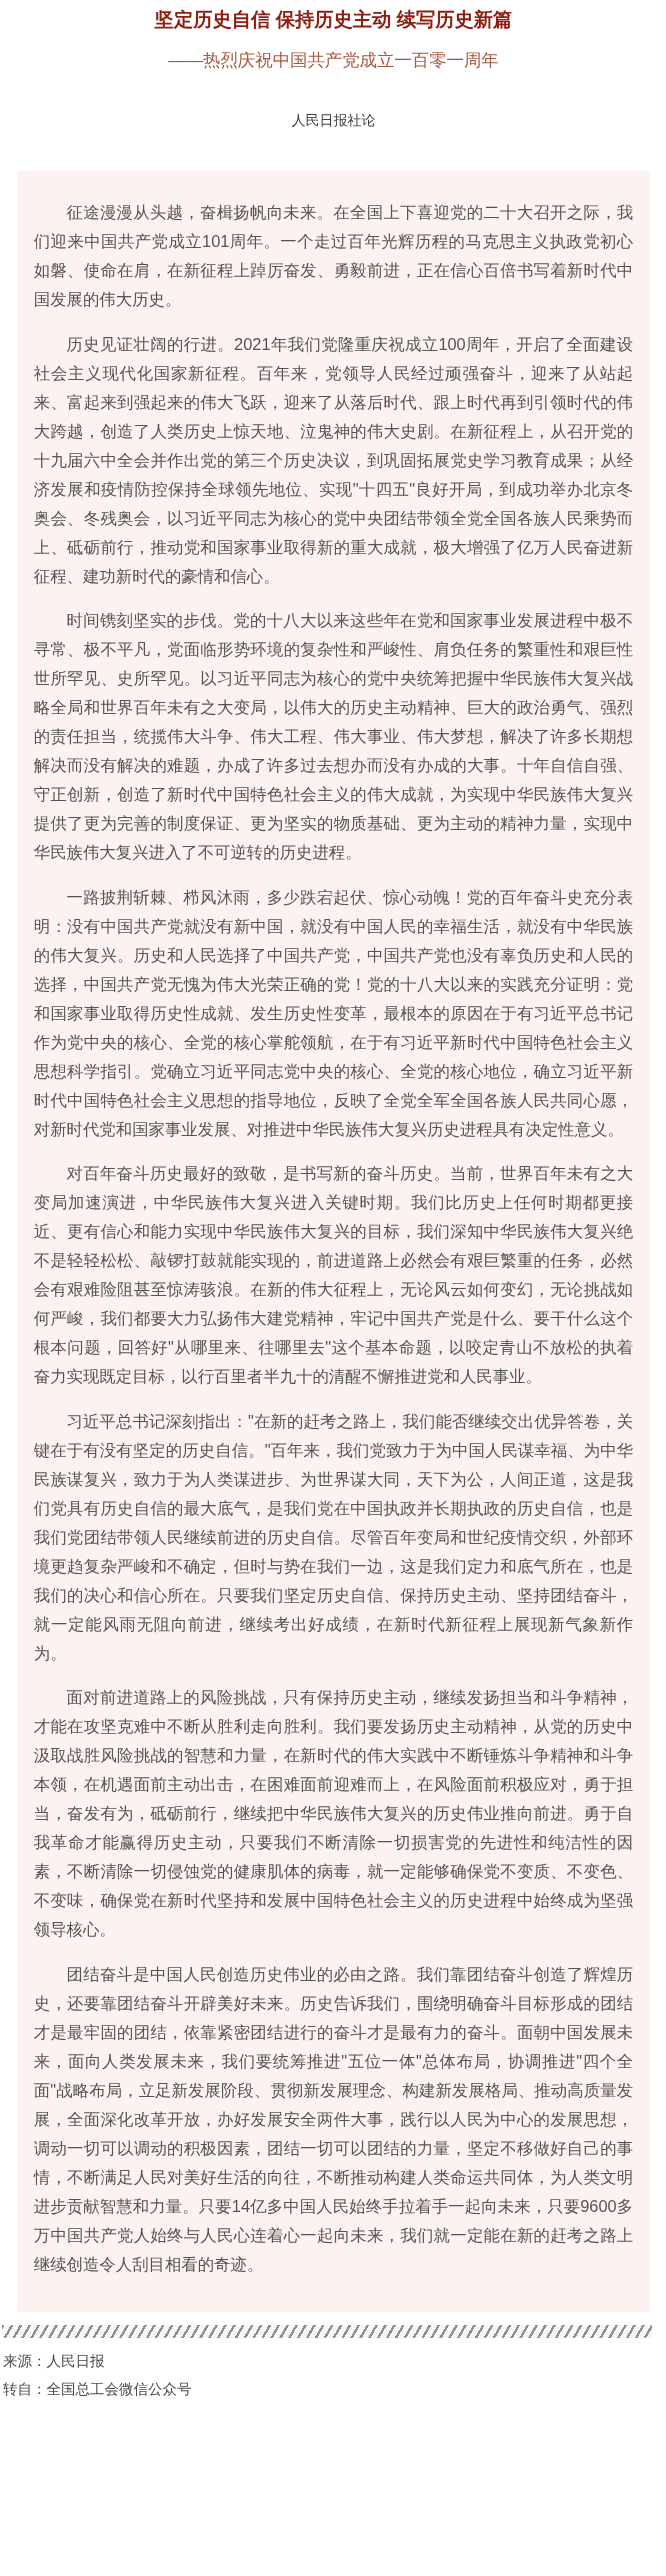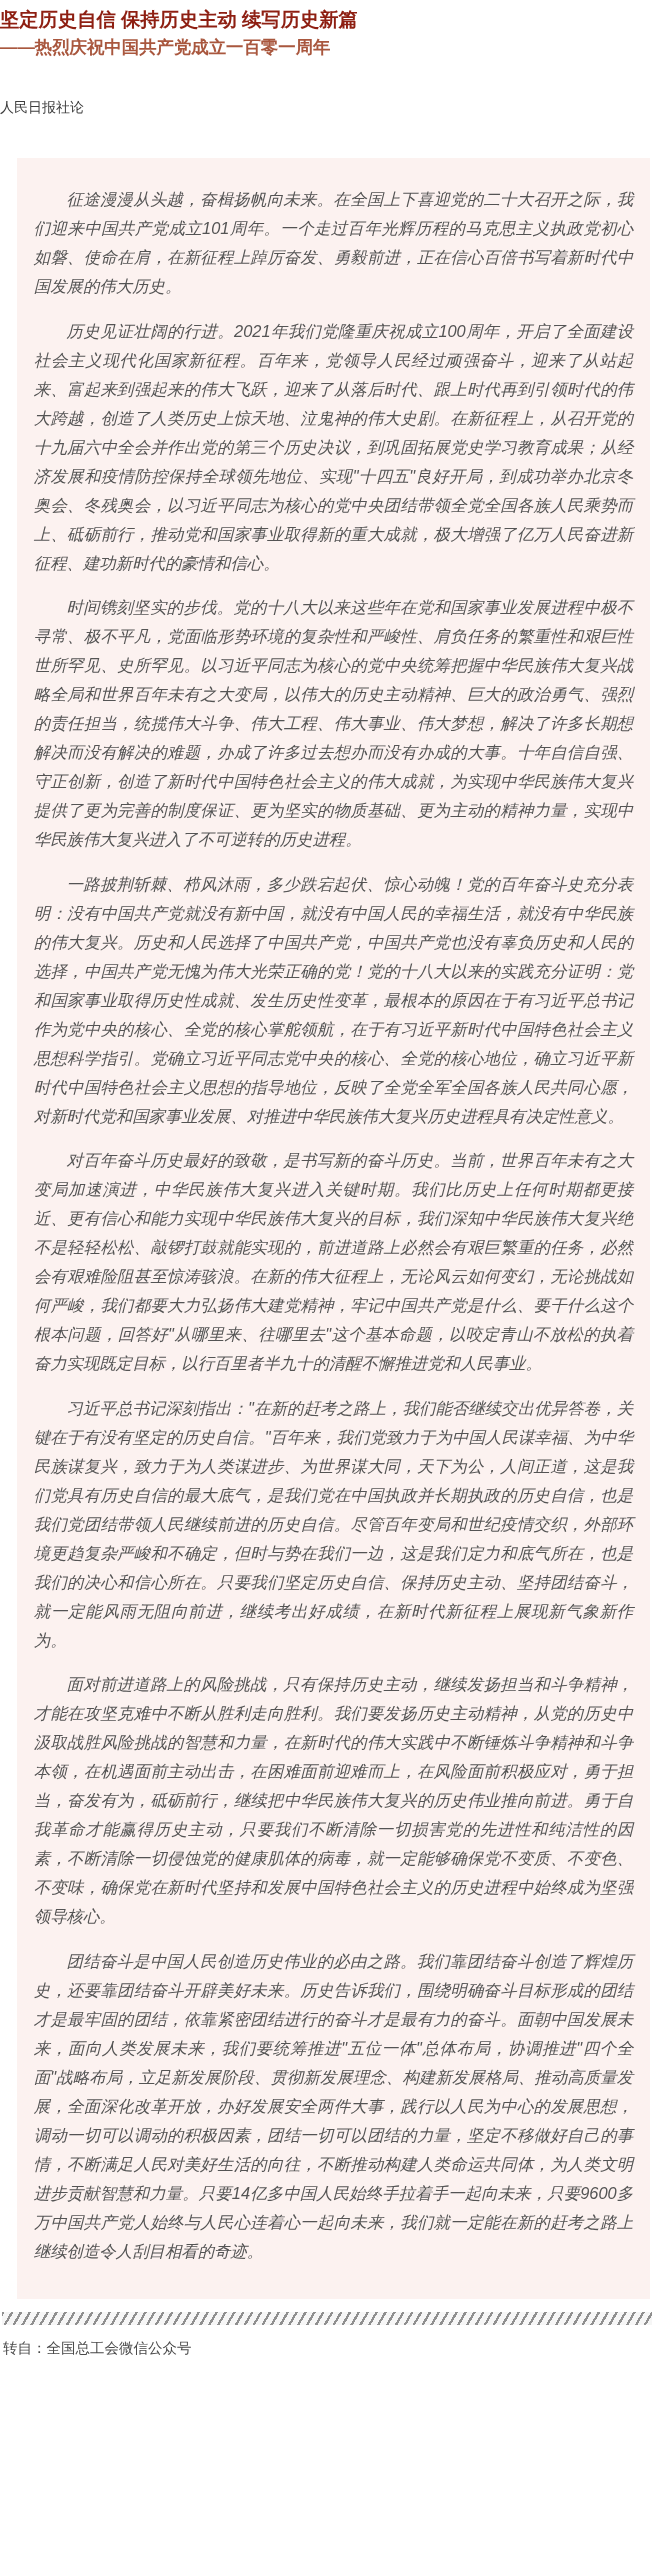--- a/index.html
+++ b/index.html
@@ -3,45 +3,44 @@
 <meta charset="utf-8">
 <style>
   html, body { margin: 0; padding: 0; }
   body {
     width: 667px;
     background: #ffffff;
     font-family: "Liberation Sans", "DejaVu Sans", sans-serif;
   }
   .page { width: 667px; }
 
-  .header { text-align: left; padding-top: 5.8px; }
+  .header { text-align: center; padding-top: 5.8px; }
   .article-title {
     color: #8e1f12;
     font-size: 19.3px;
     font-weight: bold;
     line-height: 1.45;
   }
   .article-subtitle {
     color: #a9573e;
     font-size: 17.4px;
-    font-weight: bold;
-    margin-top: 1px;
+    font-weight: normal;
+    margin-top: 14px;
     line-height: 1.4;
   }
   .byline {
     color: #3d3d3d;
     font-size: 14px;
     margin-top: 40px;
   }
 
   .article-box {
     margin: 41px 17.4px 0 17.4px;
     background: #fcf2f0;
     padding: 27px 16.4px 33px 16.4px;
-    font-style: italic;
   }
   .article-box p {
     font-size: 16.4px;
     line-height: 29px;
     color: #545454;
     text-align: justify;
     text-indent: 2em;
     margin: 0 0 15.5px 0;
     word-break: break-all;
   }
@@ -83,17 +82,18 @@
     <p>一路披荆斩棘、栉风沐雨，多少跌宕起伏、惊心动魄！党的百年奋斗史充分表明：没有中国共产党就没有新中国，就没有中国人民的幸福生活，就没有中华民族的伟大复兴。历史和人民选择了中国共产党，中国共产党也没有辜负历史和人民的选择，中国共产党无愧为伟大光荣正确的党！党的十八大以来的实践充分证明：党和国家事业取得历史性成就、发生历史性变革，最根本的原因在于有习近平总书记作为党中央的核心、全党的核心掌舵领航，在于有习近平新时代中国特色社会主义思想科学指引。党确立习近平同志党中央的核心、全党的核心地位，确立习近平新时代中国特色社会主义思想的指导地位，反映了全党全军全国各族人民共同心愿，对新时代党和国家事业发展、对推进中华民族伟大复兴历史进程具有决定性意义。</p>
     <p>对百年奋斗历史最好的致敬，是书写新的奋斗历史。当前，世界百年未有之大变局加速演进，中华民族伟大复兴进入关键时期。我们比历史上任何时期都更接近、更有信心和能力实现中华民族伟大复兴的目标，我们深知中华民族伟大复兴绝不是轻轻松松、敲锣打鼓就能实现的，前进道路上必然会有艰巨繁重的任务，必然会有艰难险阻甚至惊涛骇浪。在新的伟大征程上，无论风云如何变幻，无论挑战如何严峻，我们都要大力弘扬伟大建党精神，牢记中国共产党是什么、要干什么这个根本问题，回答好"从哪里来、往哪里去"这个基本命题，以咬定青山不放松的执着奋力实现既定目标，以行百里者半九十的清醒不懈推进党和人民事业。</p>
     <p>习近平总书记深刻指出："在新的赶考之路上，我们能否继续交出优异答卷，关键在于有没有坚定的历史自信。"百年来，我们党致力于为中国人民谋幸福、为中华民族谋复兴，致力于为人类谋进步、为世界谋大同，天下为公，人间正道，这是我们党具有历史自信的最大底气，是我们党在中国执政并长期执政的历史自信，也是我们党团结带领人民继续前进的历史自信。尽管百年变局和世纪疫情交织，外部环境更趋复杂严峻和不确定，但时与势在我们一边，这是我们定力和底气所在，也是我们的决心和信心所在。只要我们坚定历史自信、保持历史主动、坚持团结奋斗，就一定能风雨无阻向前进，继续考出好成绩，在新时代新征程上展现新气象新作为。</p>
     <p>面对前进道路上的风险挑战，只有保持历史主动，继续发扬担当和斗争精神，才能在攻坚克难中不断从胜利走向胜利。我们要发扬历史主动精神，从党的历史中汲取战胜风险挑战的智慧和力量，在新时代的伟大实践中不断锤炼斗争精神和斗争本领，在机遇面前主动出击，在困难面前迎难而上，在风险面前积极应对，勇于担当，奋发有为，砥砺前行，继续把中华民族伟大复兴的历史伟业推向前进。勇于自我革命才能赢得历史主动，只要我们不断清除一切损害党的先进性和纯洁性的因素，不断清除一切侵蚀党的健康肌体的病毒，就一定能够确保党不变质、不变色、不变味，确保党在新时代坚持和发展中国特色社会主义的历史进程中始终成为坚强领导核心。</p>
     <p>团结奋斗是中国人民创造历史伟业的必由之路。我们靠团结奋斗创造了辉煌历史，还要靠团结奋斗开辟美好未来。历史告诉我们，围绕明确奋斗目标形成的团结才是最牢固的团结，依靠紧密团结进行的奋斗才是最有力的奋斗。面朝中国发展未来，面向人类发展未来，我们要统筹推进"五位一体"总体布局，协调推进"四个全面"战略布局，立足新发展阶段、贯彻新发展理念、构建新发展格局、推动高质量发展，全面深化改革开放，办好发展安全两件大事，践行以人民为中心的发展思想，调动一切可以调动的积极因素，团结一切可以团结的力量，坚定不移做好自己的事情，不断满足人民对美好生活的向往，不断推动构建人类命运共同体，为人类文明进步贡献智慧和力量。只要14亿多中国人民始终手拉着手一起向未来，只要9600多万中国共产党人始终与人民心连着心一起向未来，我们就一定能在新的赶考之路上继续创造令人刮目相看的奇迹。</p>
   </div>
 
   <div class="hatched-divider"></div>
 
   <div class="footer">
+    <div class="footer-line">来源：人民日报</div>
     <div class="footer-line">转自：全国总工会微信公众号</div>
   </div>
 
 </div>
 
 
 </body></html>

